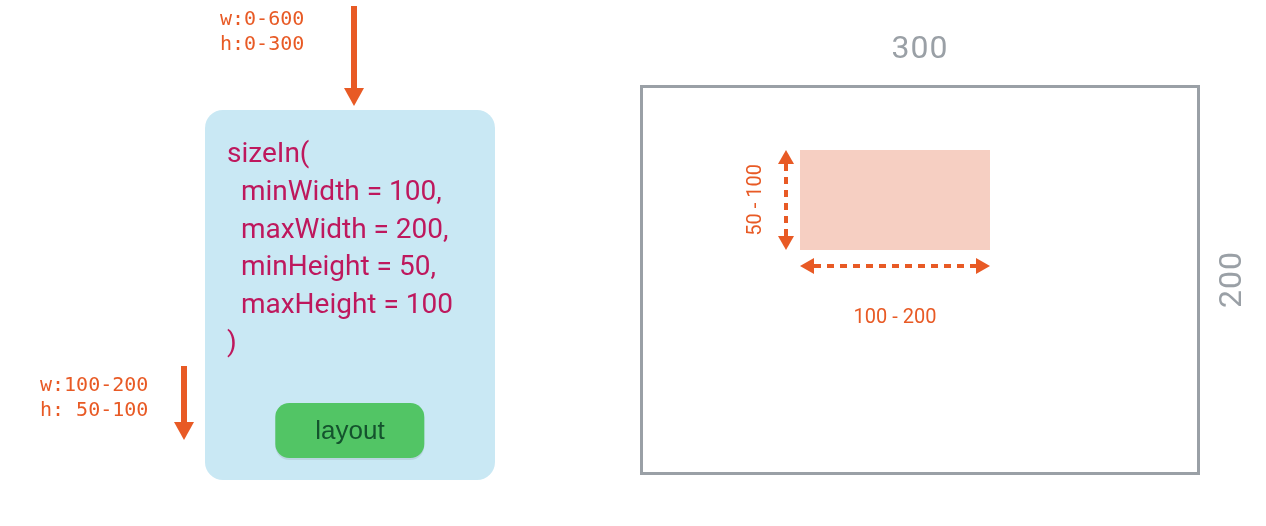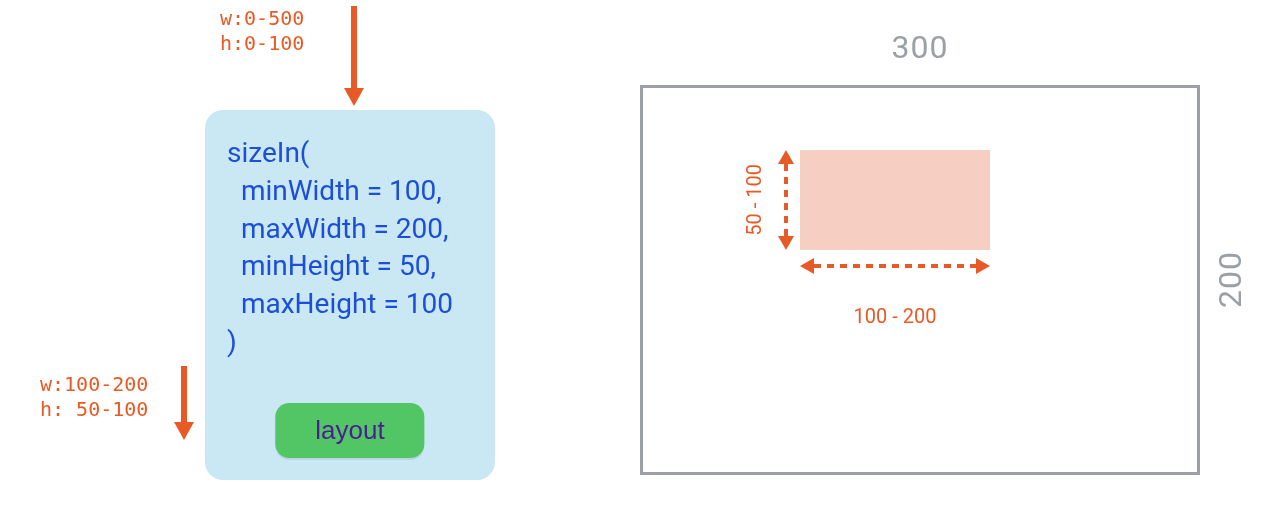--- a/index.html
+++ b/index.html
@@ -24,30 +24,30 @@
     top: 110px;
     width: 290px;
     height: 370px;
     background: #c9e8f4;
     border-radius: 18px;
     padding: 24px 22px 18px 22px;
   }
   .code-text {
     font-size: 28px;
     line-height: 1.35;
-    color: #1d4ed8;
+    color: #be185d;
     white-space: pre;
   }
   .layout-btn {
     position: absolute;
     left: 50%;
     transform: translateX(-50%);
     bottom: 22px;
     background: #52c565;
-    color: #4c1d95;
+    color: #14532d;
     font-size: 26px;
     padding: 12px 40px;
     border-radius: 14px;
     border: none;
     box-shadow: 0 2px 0 rgba(0,0,0,0.08);
   }
   
   .orange { color: #e85a25; }
   .mono { font-family: "Menlo", "Consolas", monospace; font-size: 20px; line-height: 1.25; }
   .arrow-label-in {
@@ -131,22 +131,22 @@
   }
   .dim-text { font-size: 20px; margin-top: 2px; }
   svg.arrow { display: block; }
 </style>
 </head>
 <body>
 
 <div class="canvas">
 
   <div class="arrow-label-in mono orange">
-    <div>w:0-500</div>
-    <div>h:0-100</div>
+    <div>w:0-600</div>
+    <div>h:0-300</div>
   </div>
 
   <svg class="arrow" style="position:absolute; left:340px; top:6px;" width="28" height="102">
     <line x1="14" y1="0" x2="14" y2="86" stroke="#e85a25" stroke-width="6"></line>
     <polygon points="14,100 4,82 24,82" fill="#e85a25"></polygon>
   </svg>
 
   <div class="code-card">
     <div class="code-text"><span>sizeIn(</span>
 <span>  minWidth = 100,</span>

